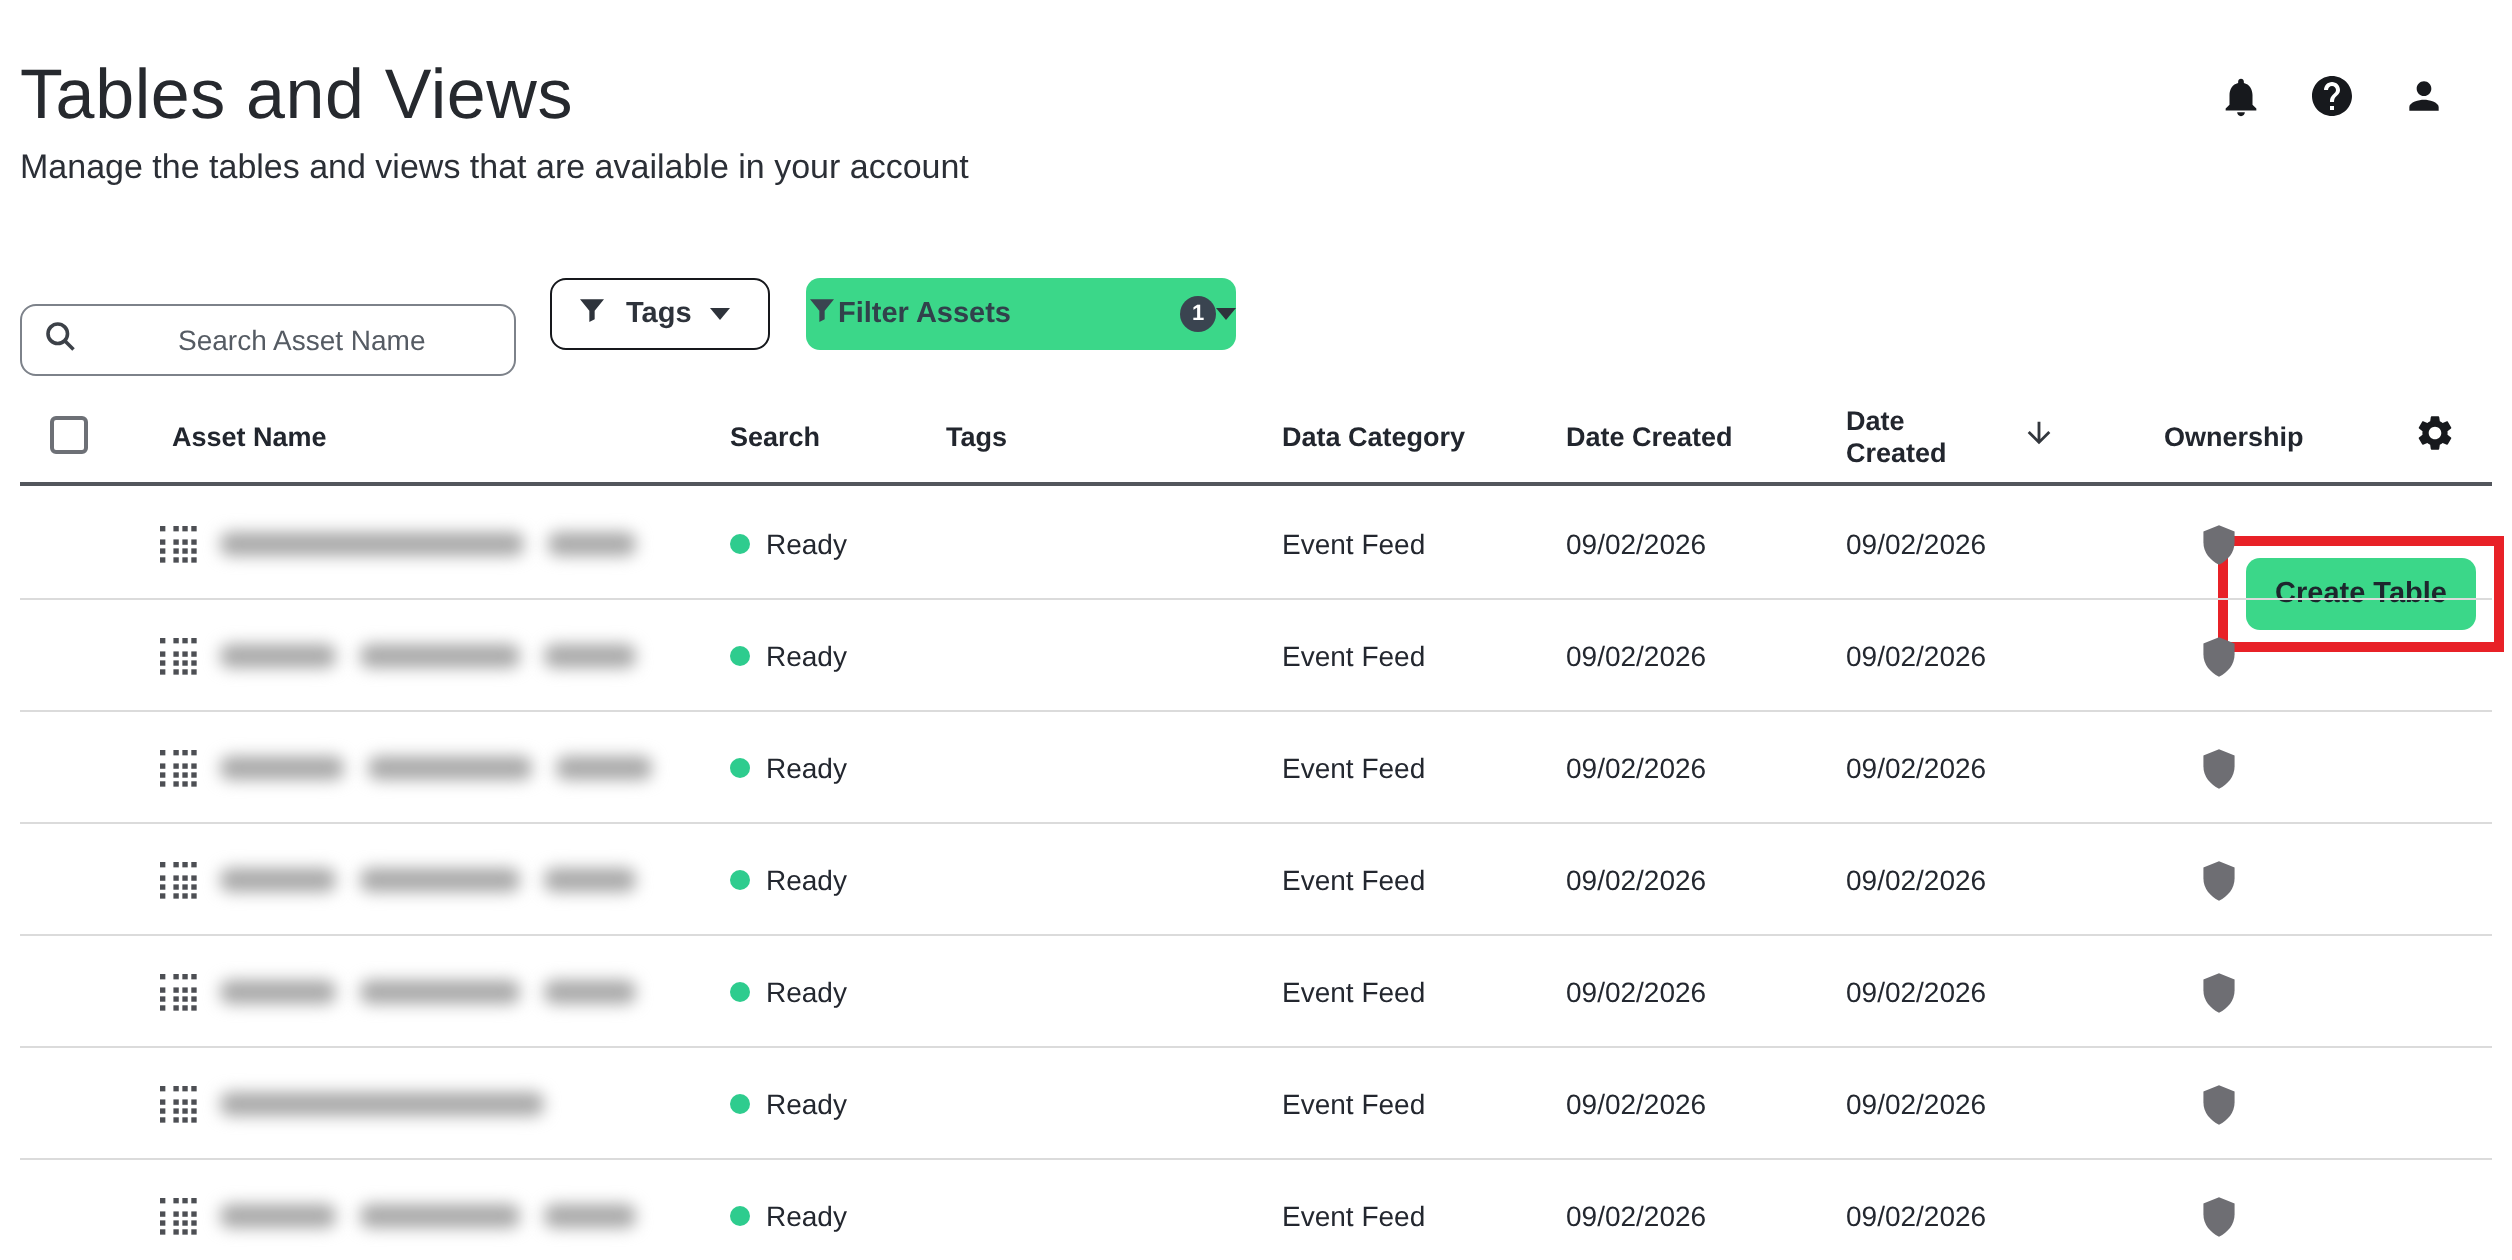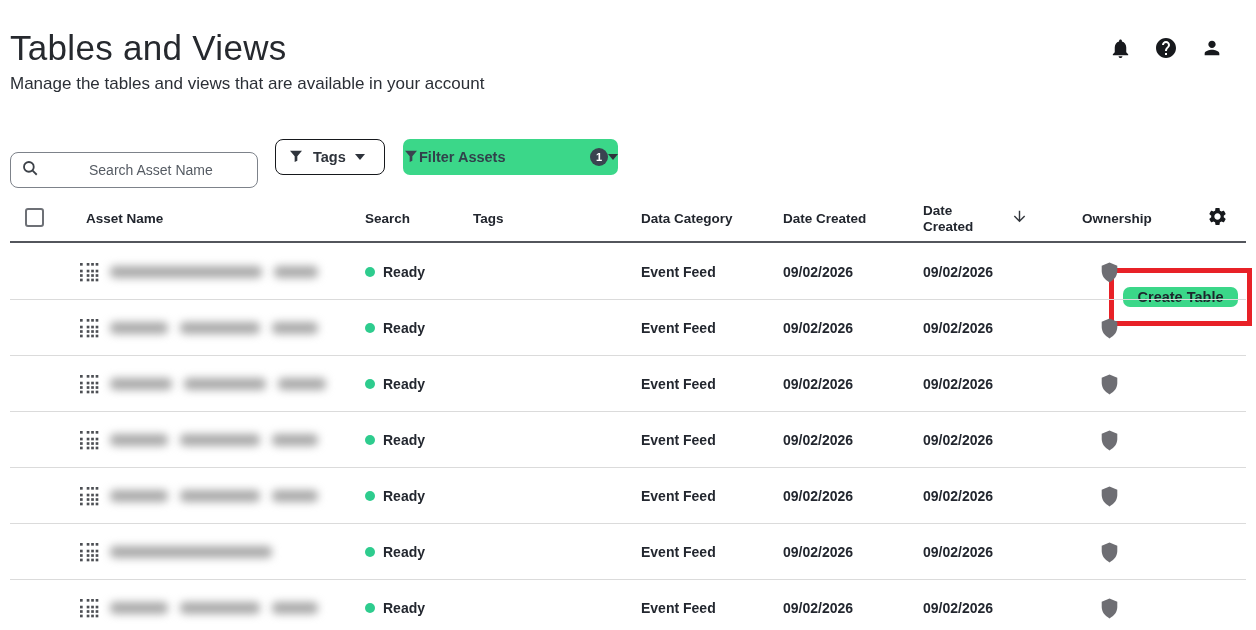--- a/index.html
+++ b/index.html
@@ -31,40 +31,40 @@
   .btn-tags{position:absolute;left:275px;top:0;width:110px;border:1.5px solid #16181c;background:#fff;
     padding:0 12px;gap:9px;font-weight:700;color:#2e333b;}
   .btn-filter{position:absolute;left:403px;top:0;width:215px;background:var(--green);border:none;
     border-radius:7px;padding:0 0;font-weight:700;color:#31414b;}
   .badge{margin-left:auto;width:18px;height:18px;border-radius:50%;background:#3a4450;color:#fff;
     font-size:11px;font-weight:700;display:flex;align-items:center;justify-content:center;}
   .caret{width:0;height:0;border-left:5px solid transparent;border-right:5px solid transparent;
     border-top:6px solid #2e333b;}
   .annotation-box{position:absolute;left:1109px;top:129px;width:143px;height:58px;
     border:5px solid var(--red);display:flex;align-items:center;justify-content:center;}
-  .btn-create{width:115px;height:20px;background:var(--green);border:none;border-radius:7px;
+  .btn-create{width:115px;height:36px;background:var(--green);border:none;border-radius:7px;
     font-size:14.5px;font-weight:700;color:#1c2б2e;color:#1d262d;display:flex;align-items:center;
     justify-content:center;cursor:pointer;font-family:inherit;}
 
   
   .thead{position:absolute;left:10px;top:194px;width:1236px;height:49px;border-bottom:2.5px solid #53565c;}
   .th{position:absolute;font-size:13.5px;font-weight:700;color:#22262e;top:17px;line-height:16px;}
   .checkbox{position:absolute;left:15px;top:14px;width:19px;height:19px;border:2.5px solid #6d7076;
     border-radius:3px;background:#fff;cursor:pointer;}
   .th-assetname{left:76px;}
   .th-status{left:355px;}
   .th-tags{left:463px;}
   .th-datacat{left:631px;}
   .th-created{left:773px;}
   .th-modified{left:913px;top:9px;width:62px;}
   .th-sort{position:absolute;left:1001px;top:14px;}
   .th-ownership{left:1072px;text-align:right;}
   .th-gear{position:absolute;left:1197px;top:12px;cursor:pointer;}
 
-  .tbody{position:absolute;left:10px;top:244px;width:1236px;height:386px;overflow:hidden;font-weight:bold;}
+  .tbody{position:absolute;left:10px;top:244px;width:1236px;height:386px;overflow:hidden;}
   .trow{position:relative;width:1236px;height:56px;border-bottom:1px solid #dbdbdb;}
   .cell{position:absolute;top:0;height:56px;display:flex;align-items:center;font-size:14px;color:#23272f;}
   .c-icon{left:70px;}
   .c-name{left:100px;gap:12px;}
   .blurseg{display:inline-block;height:12px;border-radius:5px;background:#a9a9a9;filter:blur(4px);}
   .c-status{left:355px;gap:8px;}
   .dot{width:10px;height:10px;border-radius:50%;background:#2ecc8e;}
   .c-datacat{left:631px;}
   .c-created{left:773px;}
   .c-modified{left:913px;}

